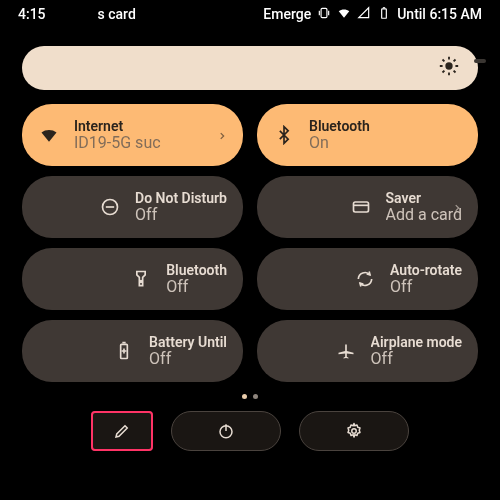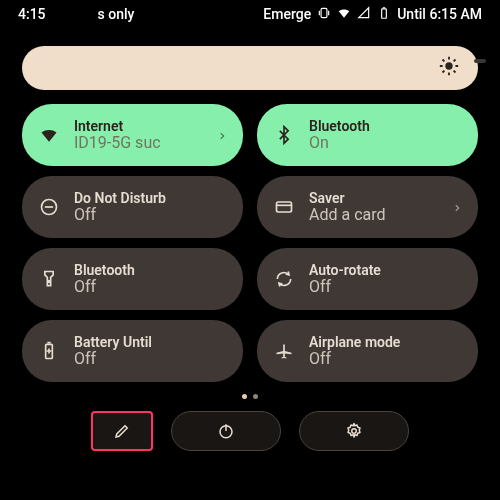--- a/index.html
+++ b/index.html
@@ -33,22 +33,22 @@
   .tiles {
     display: grid; grid-template-columns: 1fr 1fr;
     gap: 10px 14px; padding: 10px 22px 0;
   }
   .tile {
     height: 62px; border-radius: 30px;
     display: flex; align-items: center;
     padding: 0 16px; gap: 14px;
     position: relative;
   }
-  .tile.on  { background: #86efac; color: #2b241d; }
-  .tile.off { background: #3f3834; color: #e7dcd2; }
+  .tile.on  { background: #fdba74; color: #2b241d; }
+  .tile.off { background: #3f3834; color: #e7dcd2; justify-content: flex-end; }
   .tile .ico { flex: 0 0 22px; display: flex; align-items: center; justify-content: center; }
   .tile .ico svg { width: 20px; height: 20px; }
   .tile .txt { display: flex; flex-direction: column; line-height: 1.15; overflow: hidden; }
   .tile .label { font-size: 14px; font-weight: 600; white-space: nowrap; overflow: hidden; text-overflow: ellipsis; }
   .tile .sub   { font-size: 16px; opacity: .85; white-space: nowrap; overflow: hidden; text-overflow: ellipsis; }
   .tile.on .sub { color: #6d6055; }
   .tile .chev { position: absolute; right: 16px; opacity: .6; }
   .tile .chev svg { width: 10px; height: 10px; }
 
   .dots { display: flex; justify-content: center; gap: 6px; margin-top: 12px; }
@@ -67,21 +67,21 @@
   .bbtn svg { width: 18px; height: 18px; }
   .bbtn.hl { outline: 2px solid #ff3366; outline-offset: -2px; border-radius: 4px; width: 62px; }
 </style>
 </head>
 <body>
 
 <div class="status-bar">
   <div class="status-left">
     <span>4:15</span>
     <span style="width:40px"></span>
-    <span>s only</span>
+    <span>s card</span>
   </div>
   <div class="status-right">
     <span>Emerge</span>
     <span>
       <svg viewBox="0 0 24 24" fill="none" stroke="#fff" stroke-width="2">
           <rect x="7" y="4" width="10" height="16" rx="2"></rect>
           <path d="M4 8v8M20 8v8"></path>
         </svg>
     </span>
     <span>

